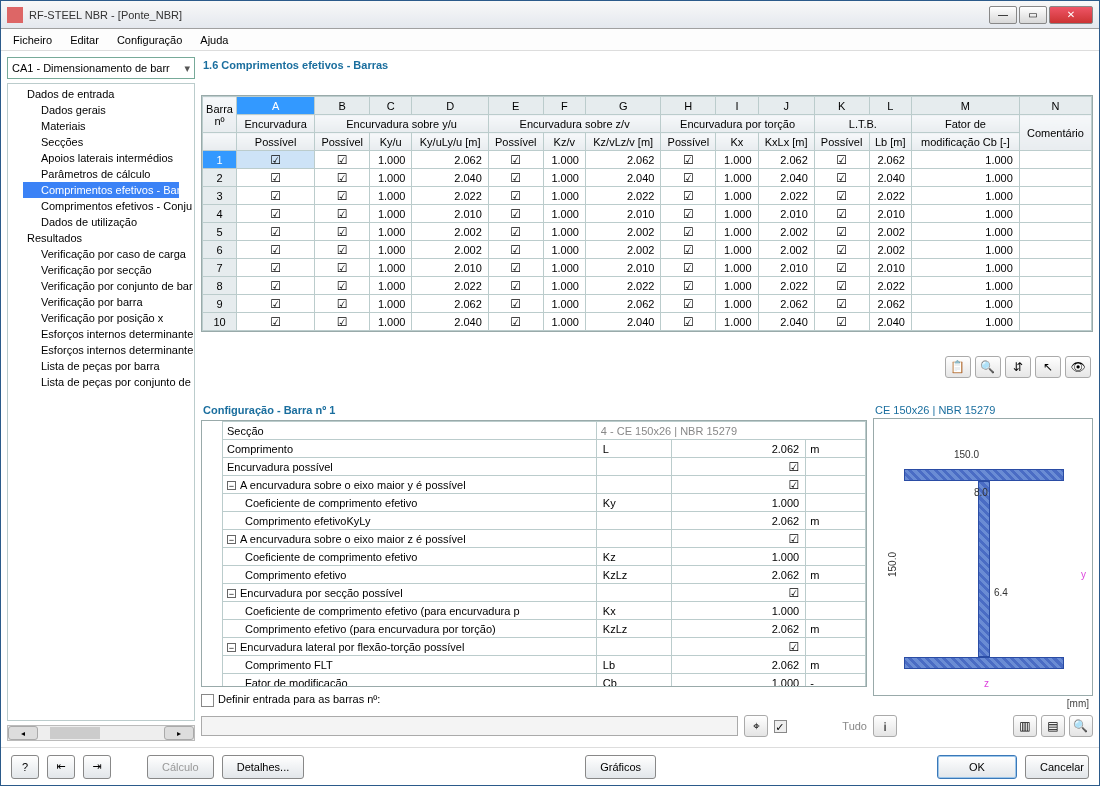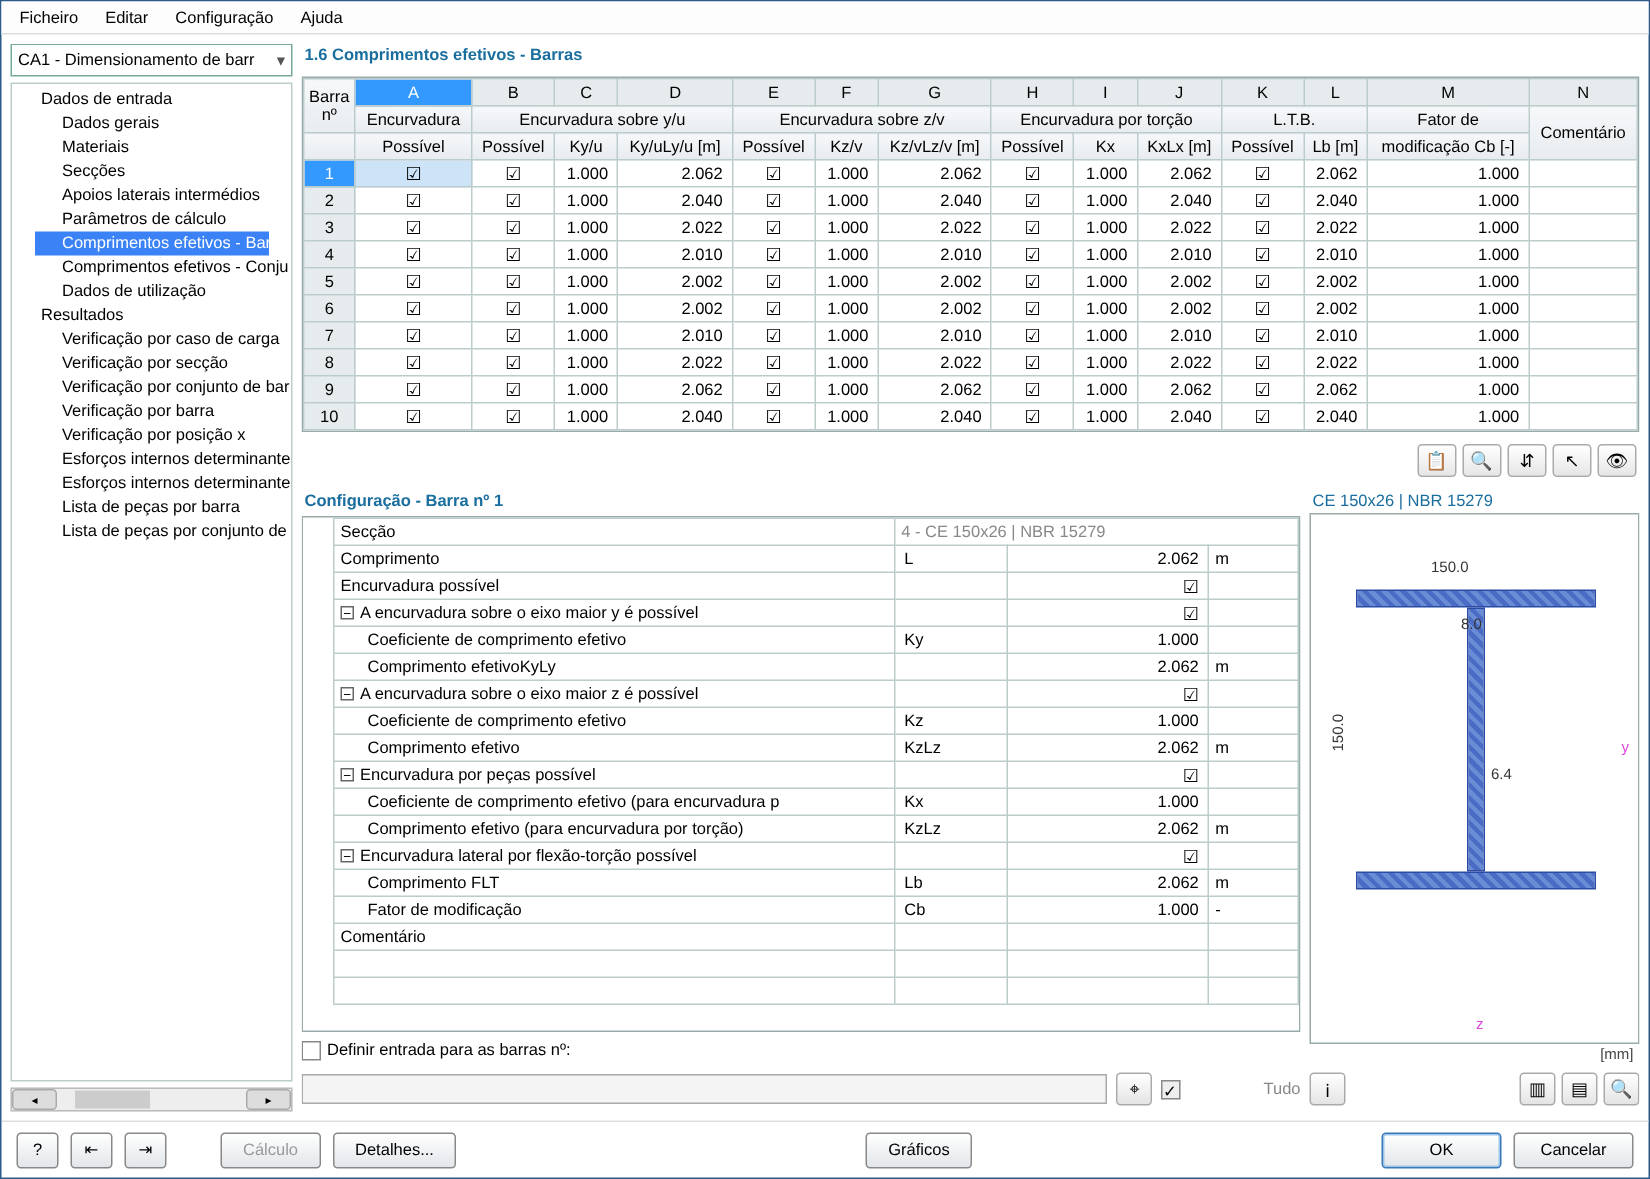--- a/index.html
+++ b/index.html
@@ -17,21 +17,21 @@
   .leftpane { width:188px; display:flex; flex-direction:column; gap:4px; }
   .combo { height:22px; border:1px solid #7a9; background:#fff; display:flex; align-items:center; padding:0 4px; position:relative; }
   .combo::after { content:"▾"; position:absolute; right:4px; color:#555; }
   .tree { flex:1; border:1px solid #bcc; background:#fff; overflow:auto; padding:2px 15px; }
   .tree .root { color:#000; padding:2px 4px; }
   .tree .item { padding:2px 4px 2px 18px; white-space:nowrap; }
   .tree .item.sel { background:#3b82f6; color:#fff; }
   .hscroll { height:16px; border:1px solid #bbb; background:#eee; display:flex; align-items:center; }
   .hscroll .btn { width:16px; height:14px; background:#ddd; border:1px solid #aaa; display:flex;align-items:center;justify-content:center;font-size:8px; }
   .hscroll .thumb { width:50px; height:12px; background:#ccc; margin-left:12px; }
-  .rightpane { flex:1; display:flex; flex-direction:column; gap:4px; overflow:hidden; }
+  .rightpane { flex:1; display:flex; flex-direction:column; gap:20px; overflow:hidden; }
   .panetitle { color:#1a6e9e; font-weight:bold; padding:2px 2px 4px 2px; }
   .grid { border:1px solid #9aa; overflow:hidden; }
   table { border-collapse:collapse; width:100%; }
   th, td { border:1px solid #bcc; padding:1px 3px; text-align:center; font-size:11px; height:18px; white-space:nowrap; }
   th { background:linear-gradient(#f6f8fa,#e8ecef); font-weight:normal; }
   th.colhead { background:#e6ecee; }
   td.rowhead { background:#e6ecee; text-align:center; }
   td.rowhead.sel { background:#3399ff; color:#fff; }
   td.cellA.sel { background:#cde3f7; }
   .check::before { content:"☑"; font-size:12px; }
@@ -71,20 +71,29 @@
   .axis-z { position:absolute; color:#d4d; font-size:10px; }
   .greyed { color:#888; }
   .chkbox { width:13px; height:13px; border:1px solid #888; display:inline-block; vertical-align:middle; margin-right:4px; background:#fff; }
   .chkbox.dis { background:#eee; }
   .smalltxt { color:#888;margin-left:45px; }
 </style>
 </head>
 <body>
 
 <div class="window">
+  <div class="titlebar">
+    <div class="ico"></div>
+    <div class="txt">RF-STEEL NBR - [Ponte_NBR]</div>
+    <div class="winbtns">
+      <div class="winbtn">—</div>
+      <div class="winbtn">▭</div>
+      <div class="winbtn close">✕</div>
+    </div>
+  </div>
   <div class="menubar">
     <span>Ficheiro</span>
     <span>Editar</span>
     <span>Configuração</span>
     <span>Ajuda</span>
   </div>
 
   <div class="content">
     <div class="leftpane">
       <div class="combo">
@@ -408,21 +417,21 @@
                     <td class="v">1.000</td>
                     <td></td>
                   </tr>
               <tr>
                     <td class="indent">Comprimento efetivo</td>
                     <td class="sym">KzLz</td>
                     <td class="v">2.062</td>
                     <td>m</td>
                   </tr>
               <tr>
-                    <td><span class="box">−</span><span>Encurvadura por peças possível</span></td>
+                    <td><span class="box">−</span><span>Encurvadura por secção possível</span></td>
                     <td></td>
                     <td class="v"><span class="check"></span></td>
                     <td></td>
                   </tr>
               <tr>
                     <td class="indent">Coeficiente de comprimento efetivo (para encurvadura p</td>
                     <td class="sym">Kx</td>
                     <td class="v">1.000</td>
                     <td></td>
                   </tr>
@@ -516,15 +525,15 @@
     <button class="btn small">?</button>
     <button class="btn small">⇤</button>
     <button class="btn small">⇥</button>
     <div style="width:20px"></div>
     <button class="btn" disabled="" style="color:#999">Cálculo</button>
     <button class="btn">Detalhes...</button>
     <div class="spacer"></div>
     <button class="btn">Gráficos</button>
     <div class="spacer"></div>
     <button class="btn primary" style="width:80px">OK</button>
-    <button class="btn" style="width:80px">Cancelar</button>
+    <button class="btn" style="width:64px">Cancelar</button>
   </div>
 </div>
 
 </body></html>

